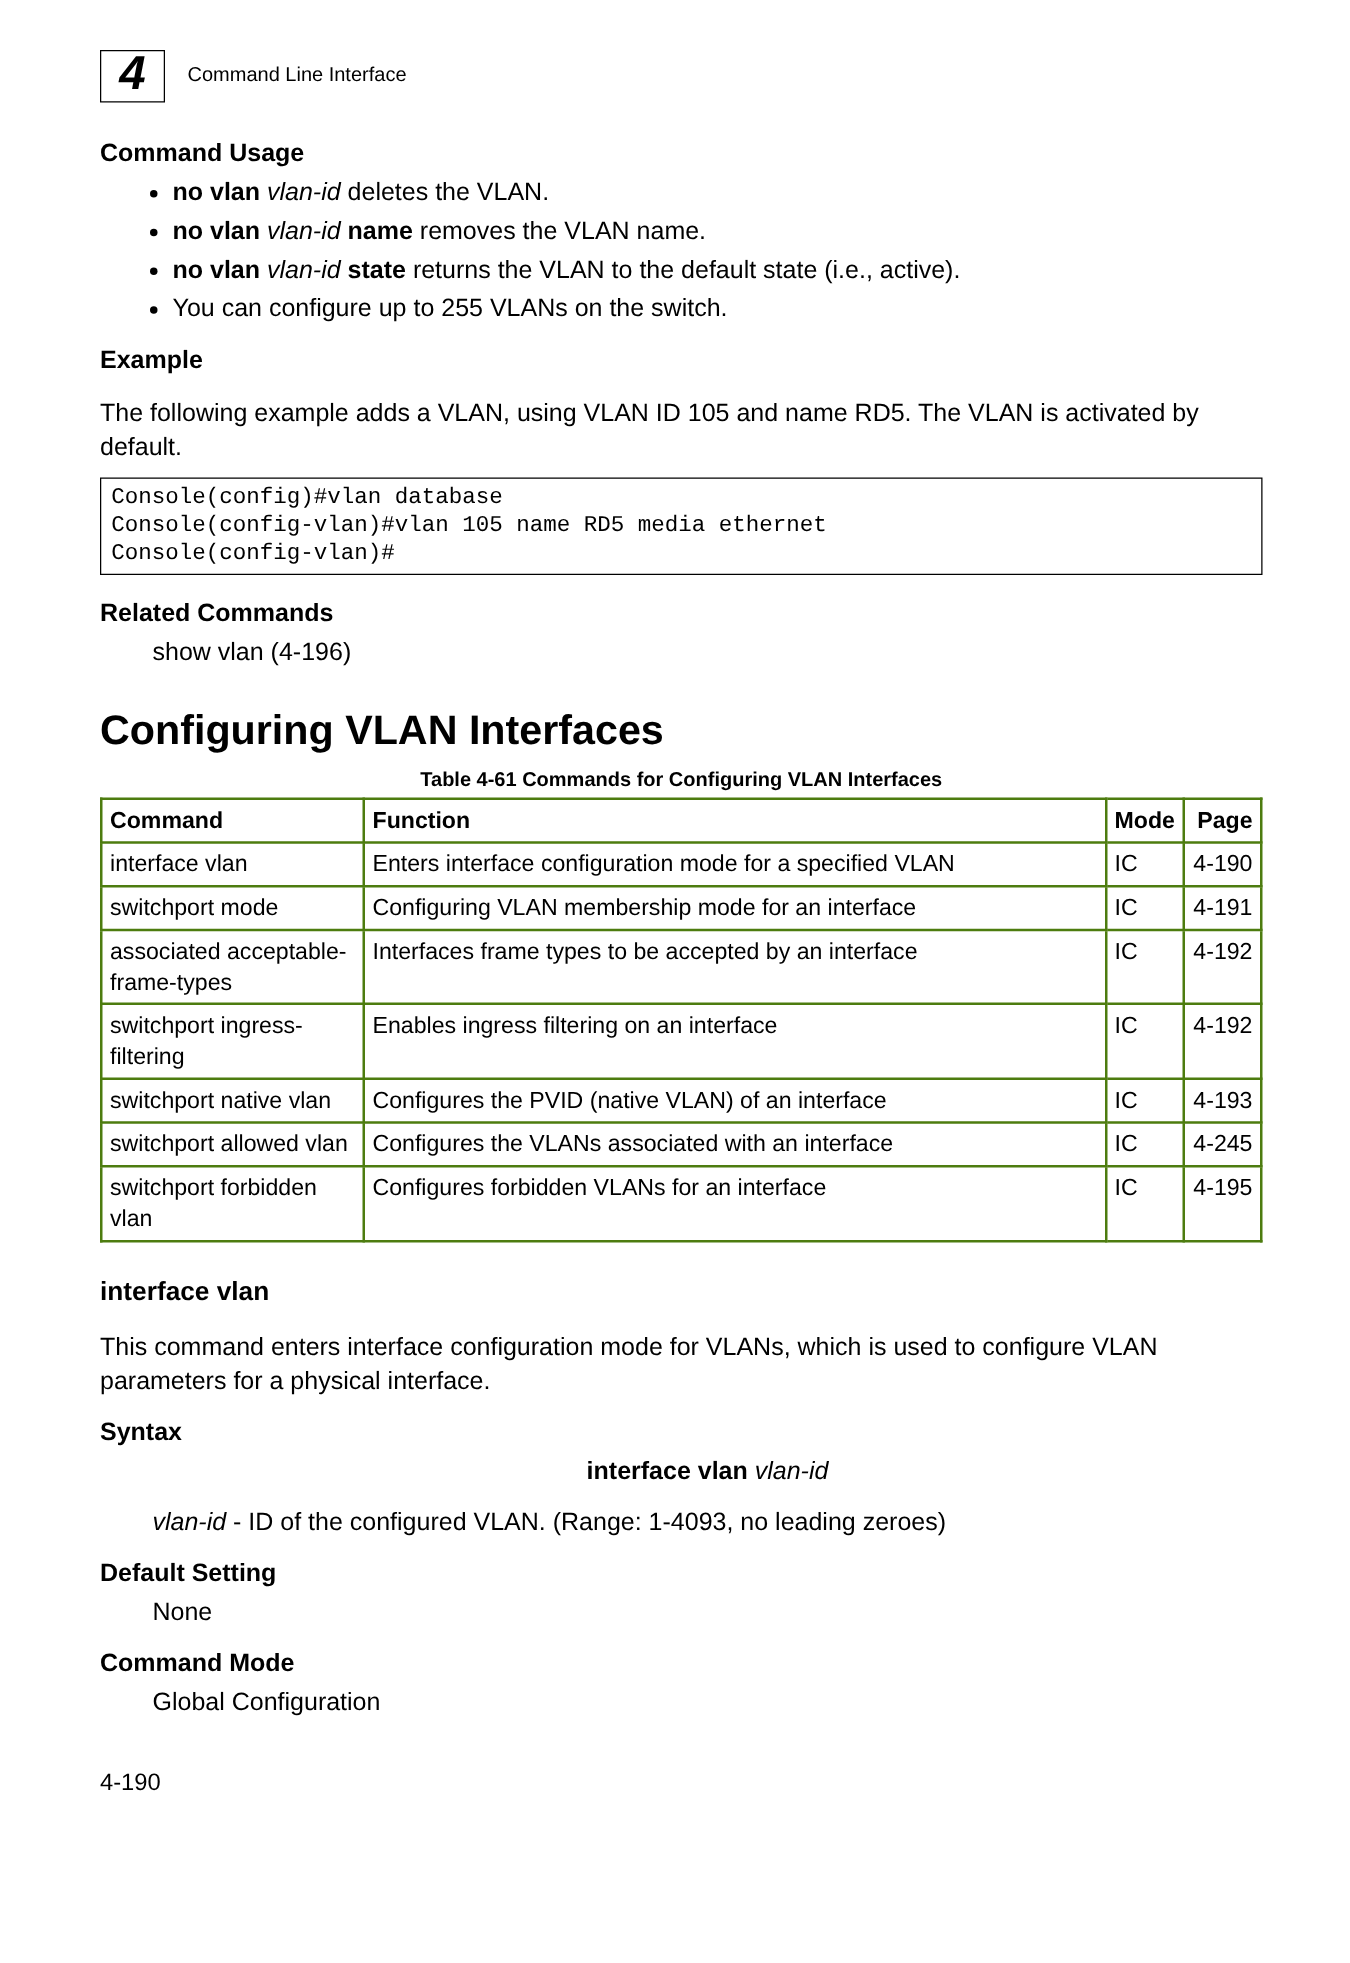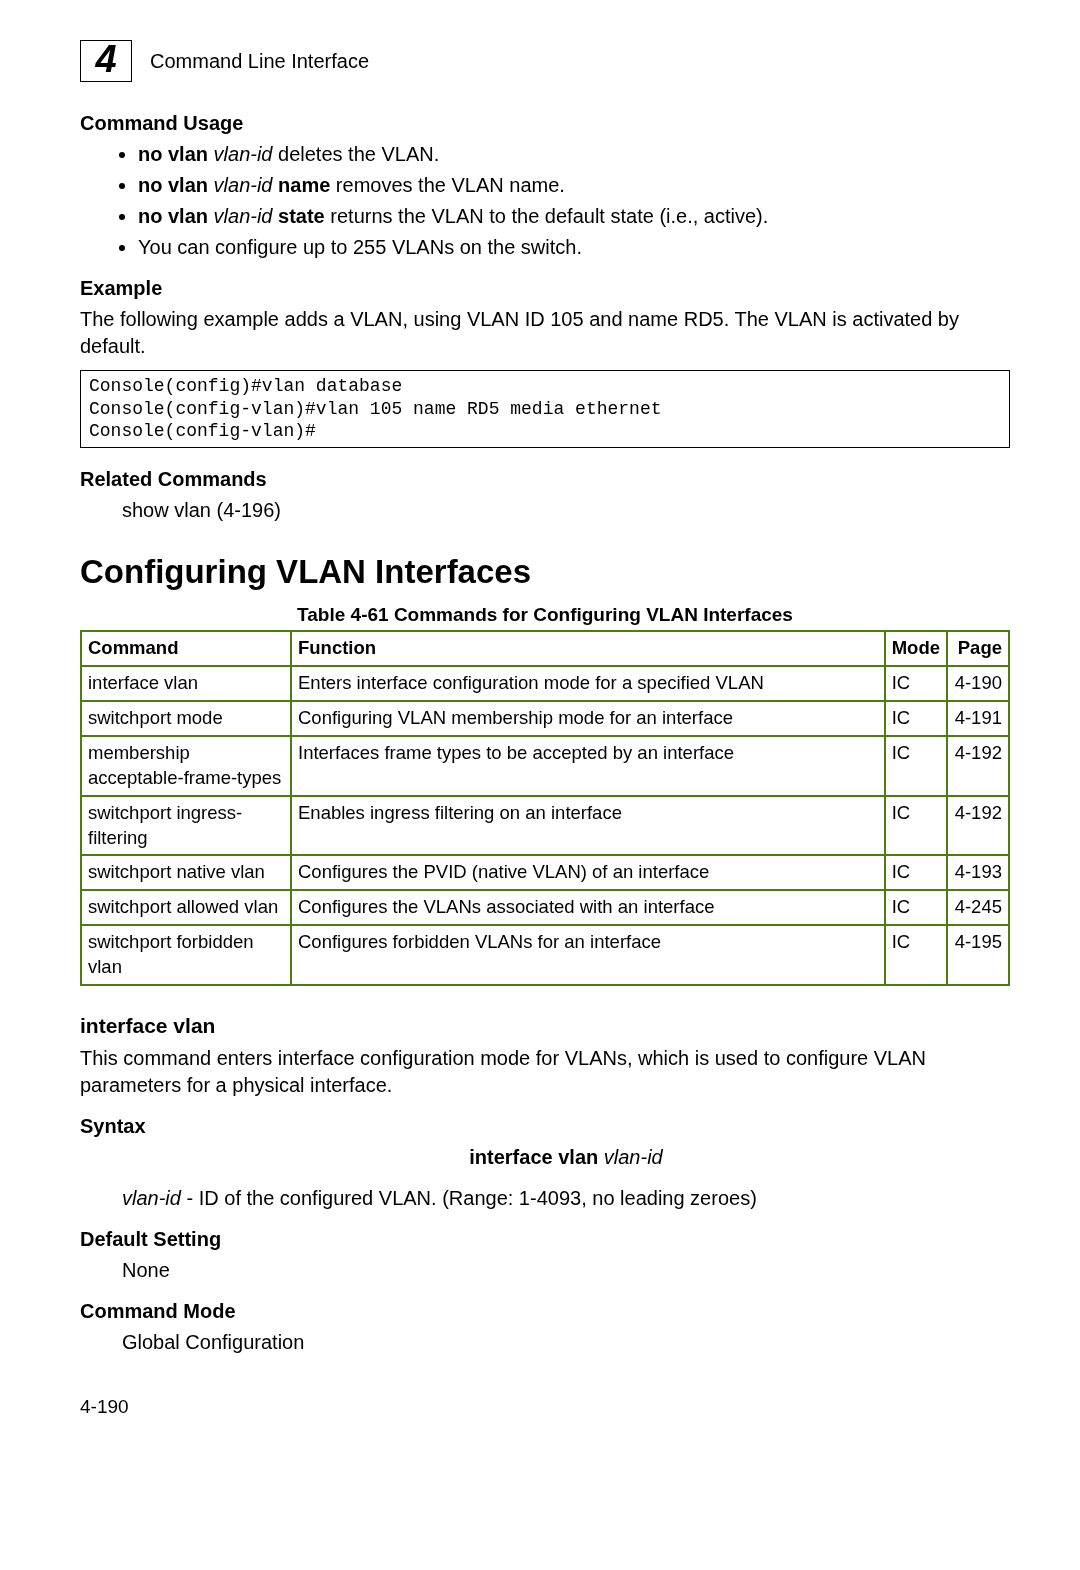--- a/index.html
+++ b/index.html
@@ -28,46 +28,46 @@
     justify-content: center;
   }
   .chapter-num {
     font-family: "Arial Black", Arial, sans-serif;
     font-weight: 900;
     font-size: 38px;
     font-style: italic;
     line-height: 1;
     transform: translateY(-2px);
   }
-  .header-title { font-size: 20px; }
+  .header-title { font-size: 16px; }
   .section-bold { font-weight: 700; margin-top: 14px; margin-bottom: 4px; }
   ul.usage { margin: 2px 0 14px 0; padding-left: 58px; }
   ul.usage li { margin: 4px 0; }
   .italic { font-style: italic; }
   .bold { font-weight: 700; }
-  p.body { margin: 4px 0 10px 0; }
+  p.body { margin: 16px 0 10px 0; }
   pre.console {
     font-family: "Courier New", monospace;
     font-size: 18px;
     border: 1px solid #000;
     padding: 4px 8px;
     margin: 4px 0 18px 0;
     white-space: pre;
     line-height: 1.25;
   }
   .indent { padding-left: 42px; }
   h2.config {
     font-size: 33px;
     font-weight: 700;
     margin: 26px 0 8px 0;
   }
   .table-caption {
     text-align: center;
     font-weight: 700;
-    font-size: 19px;
+    font-size: 16px;
     margin: 4px 0 0 0;
   }
   table.cmds {
     border-collapse: collapse;
     width: 100%;
     margin: 2px 0 26px 0;
     font-size: 18.5px;
   }
   table.cmds th, table.cmds td {
     border: 2px solid #4d7c0f;
@@ -146,21 +146,21 @@
         <td class="mode">IC</td>
         <td class="page">4-190</td>
       </tr>
       <tr>
         <td>switchport mode</td>
         <td>Configuring VLAN membership mode for an interface</td>
         <td class="mode">IC</td>
         <td class="page">4-191</td>
       </tr>
       <tr>
-        <td>membership acceptable-frame-types</td>
+        <td>associated acceptable-frame-types</td>
         <td>Interfaces frame types to be accepted by an interface</td>
         <td class="mode">IC</td>
         <td class="page">4-192</td>
       </tr>
       <tr>
         <td>switchport ingress-filtering</td>
         <td>Enables ingress filtering on an interface</td>
         <td class="mode">IC</td>
         <td class="page">4-192</td>
       </tr>

